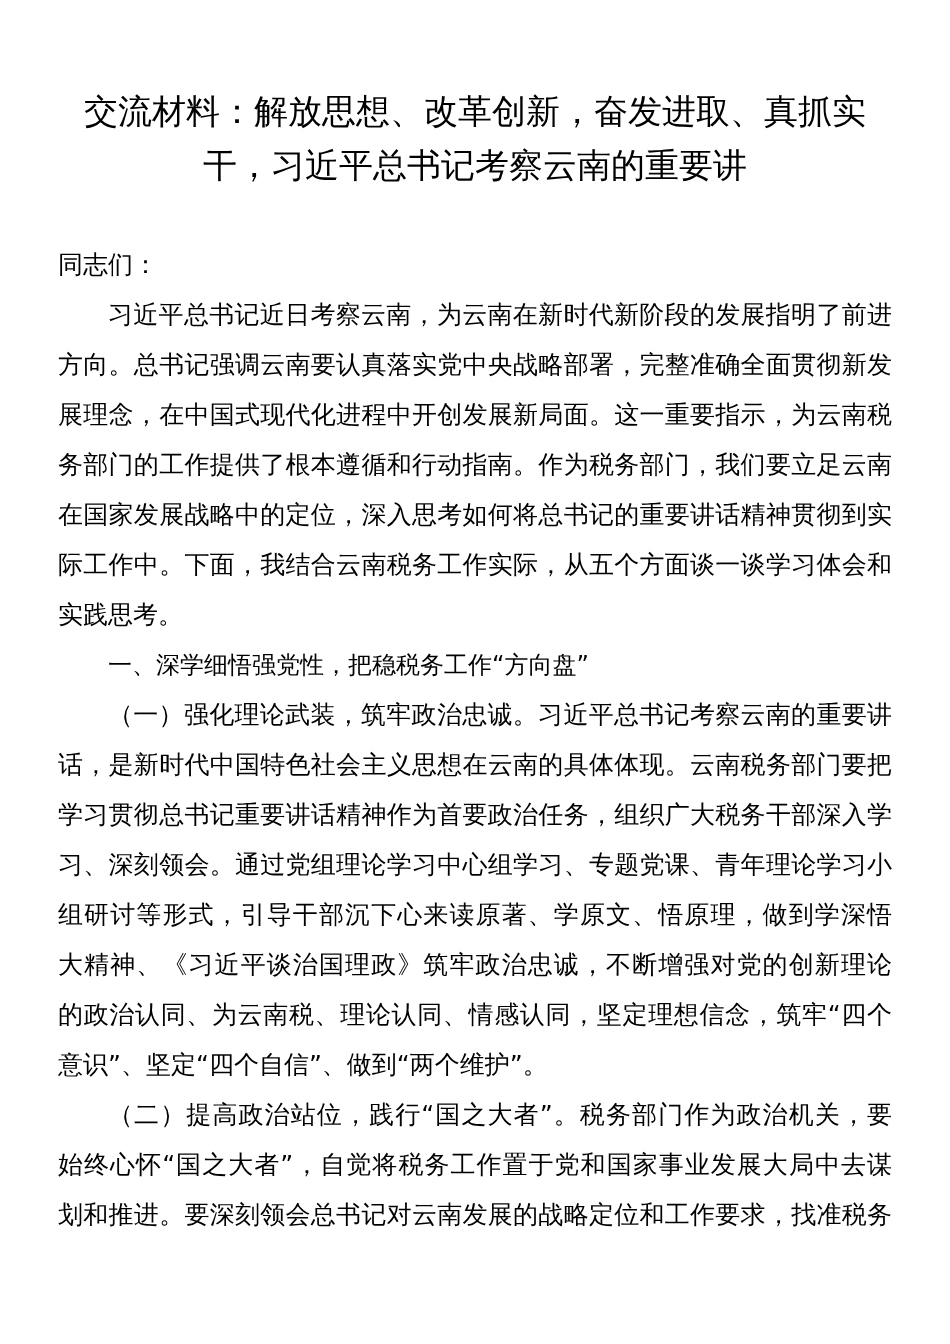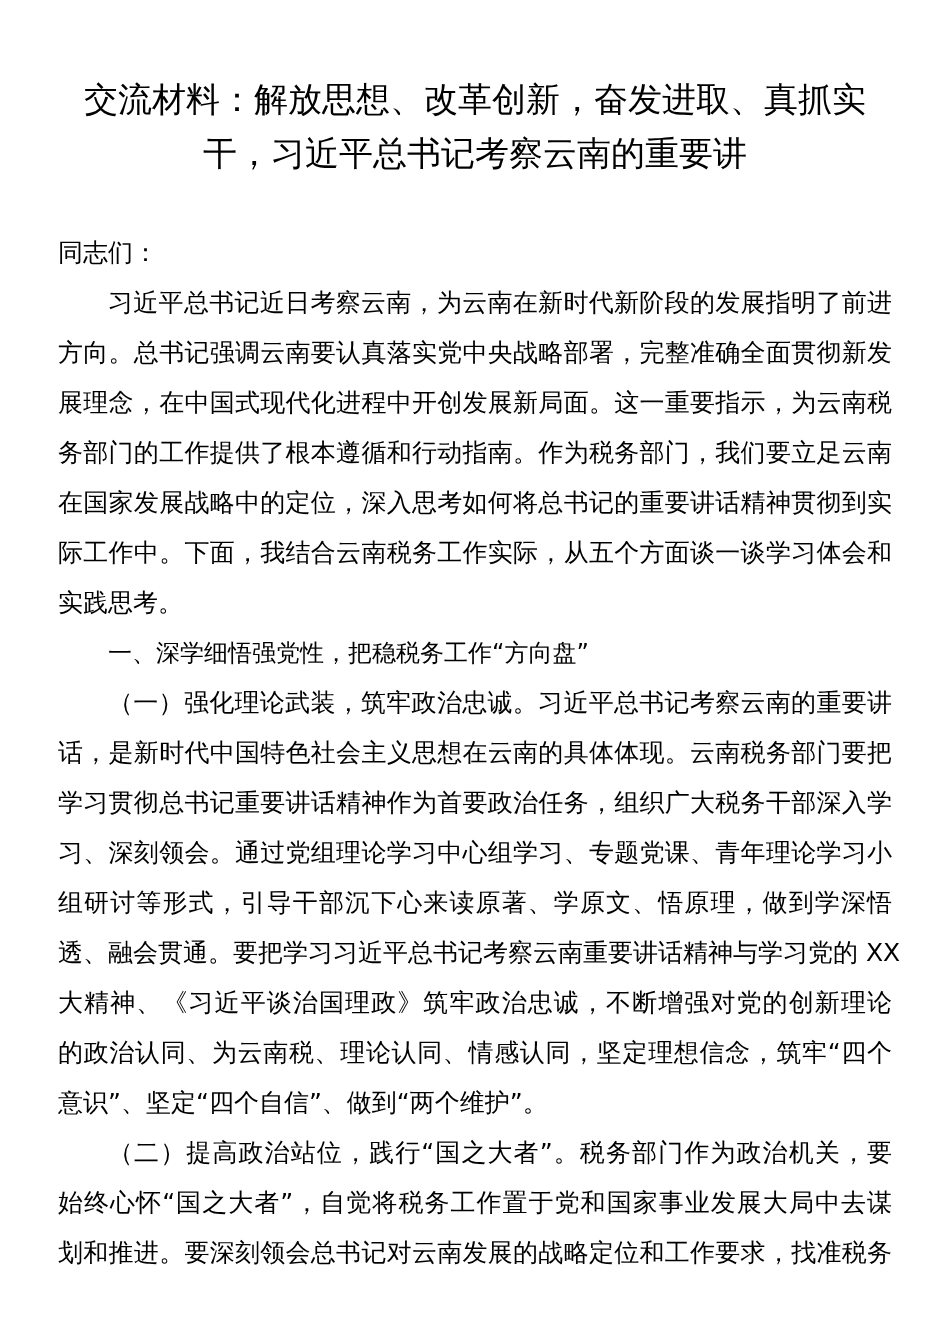--- a/index.html
+++ b/index.html
@@ -15,21 +15,21 @@
       color: #000000;
     }
     .page {
       position: relative;
       width: 950px;
       height: 1344px;
       box-sizing: border-box;
       padding: 0 58px 0 58px;
     }
     .title {
-      margin: 4px;
+      margin: 16px;
       padding-top: 68px;
       text-align: center;
       font-size: 34px;
       line-height: 54px;
       font-weight: normal;
       letter-spacing: 0px;
     }
     .body-text {
       margin-top: 48px;
     }
@@ -87,21 +87,20 @@
     </div>
 
     <span class="heading">一、深学细悟强党性，把稳税务工作“方向盘”</span>
 
     <div>
       <span class="line indent">（一）强化理论武装，筑牢政治忠诚。习近平总书记考察云南的重要讲</span>
       <span class="line">话，是新时代中国特色社会主义思想在云南的具体体现。云南税务部门要把</span>
       <span class="line">学习贯彻总书记重要讲话精神作为首要政治任务，组织广大税务干部深入学</span>
       <span class="line">习、深刻领会。通过党组理论学习中心组学习、专题党课、青年理论学习小</span>
       <span class="line">组研讨等形式，引导干部沉下心来读原著、学原文、悟原理，做到学深悟</span>
-      <span class="line">透、融会贯通。要把学习习近平总书记考察云南重要讲话精神与学习党的 XX</span>
       <span class="line">大精神、《习近平谈治国理政》筑牢政治忠诚，不断增强对党的创新理论</span>
       <span class="line">的政治认同、为云南税、理论认同、情感认同，坚定理想信念，筑牢“四个</span>
       <span class="line last">意识”、坚定“四个自信”、做到“两个维护”。</span>
     </div>
 
     <div>
       <span class="line indent">（二）提高政治站位，践行“国之大者”。税务部门作为政治机关，要</span>
       <span class="line">始终心怀“国之大者”，自觉将税务工作置于党和国家事业发展大局中去谋</span>
       <span class="line">划和推进。要深刻领会总书记对云南发展的战略定位和工作要求，找准税务</span>
     </div>

